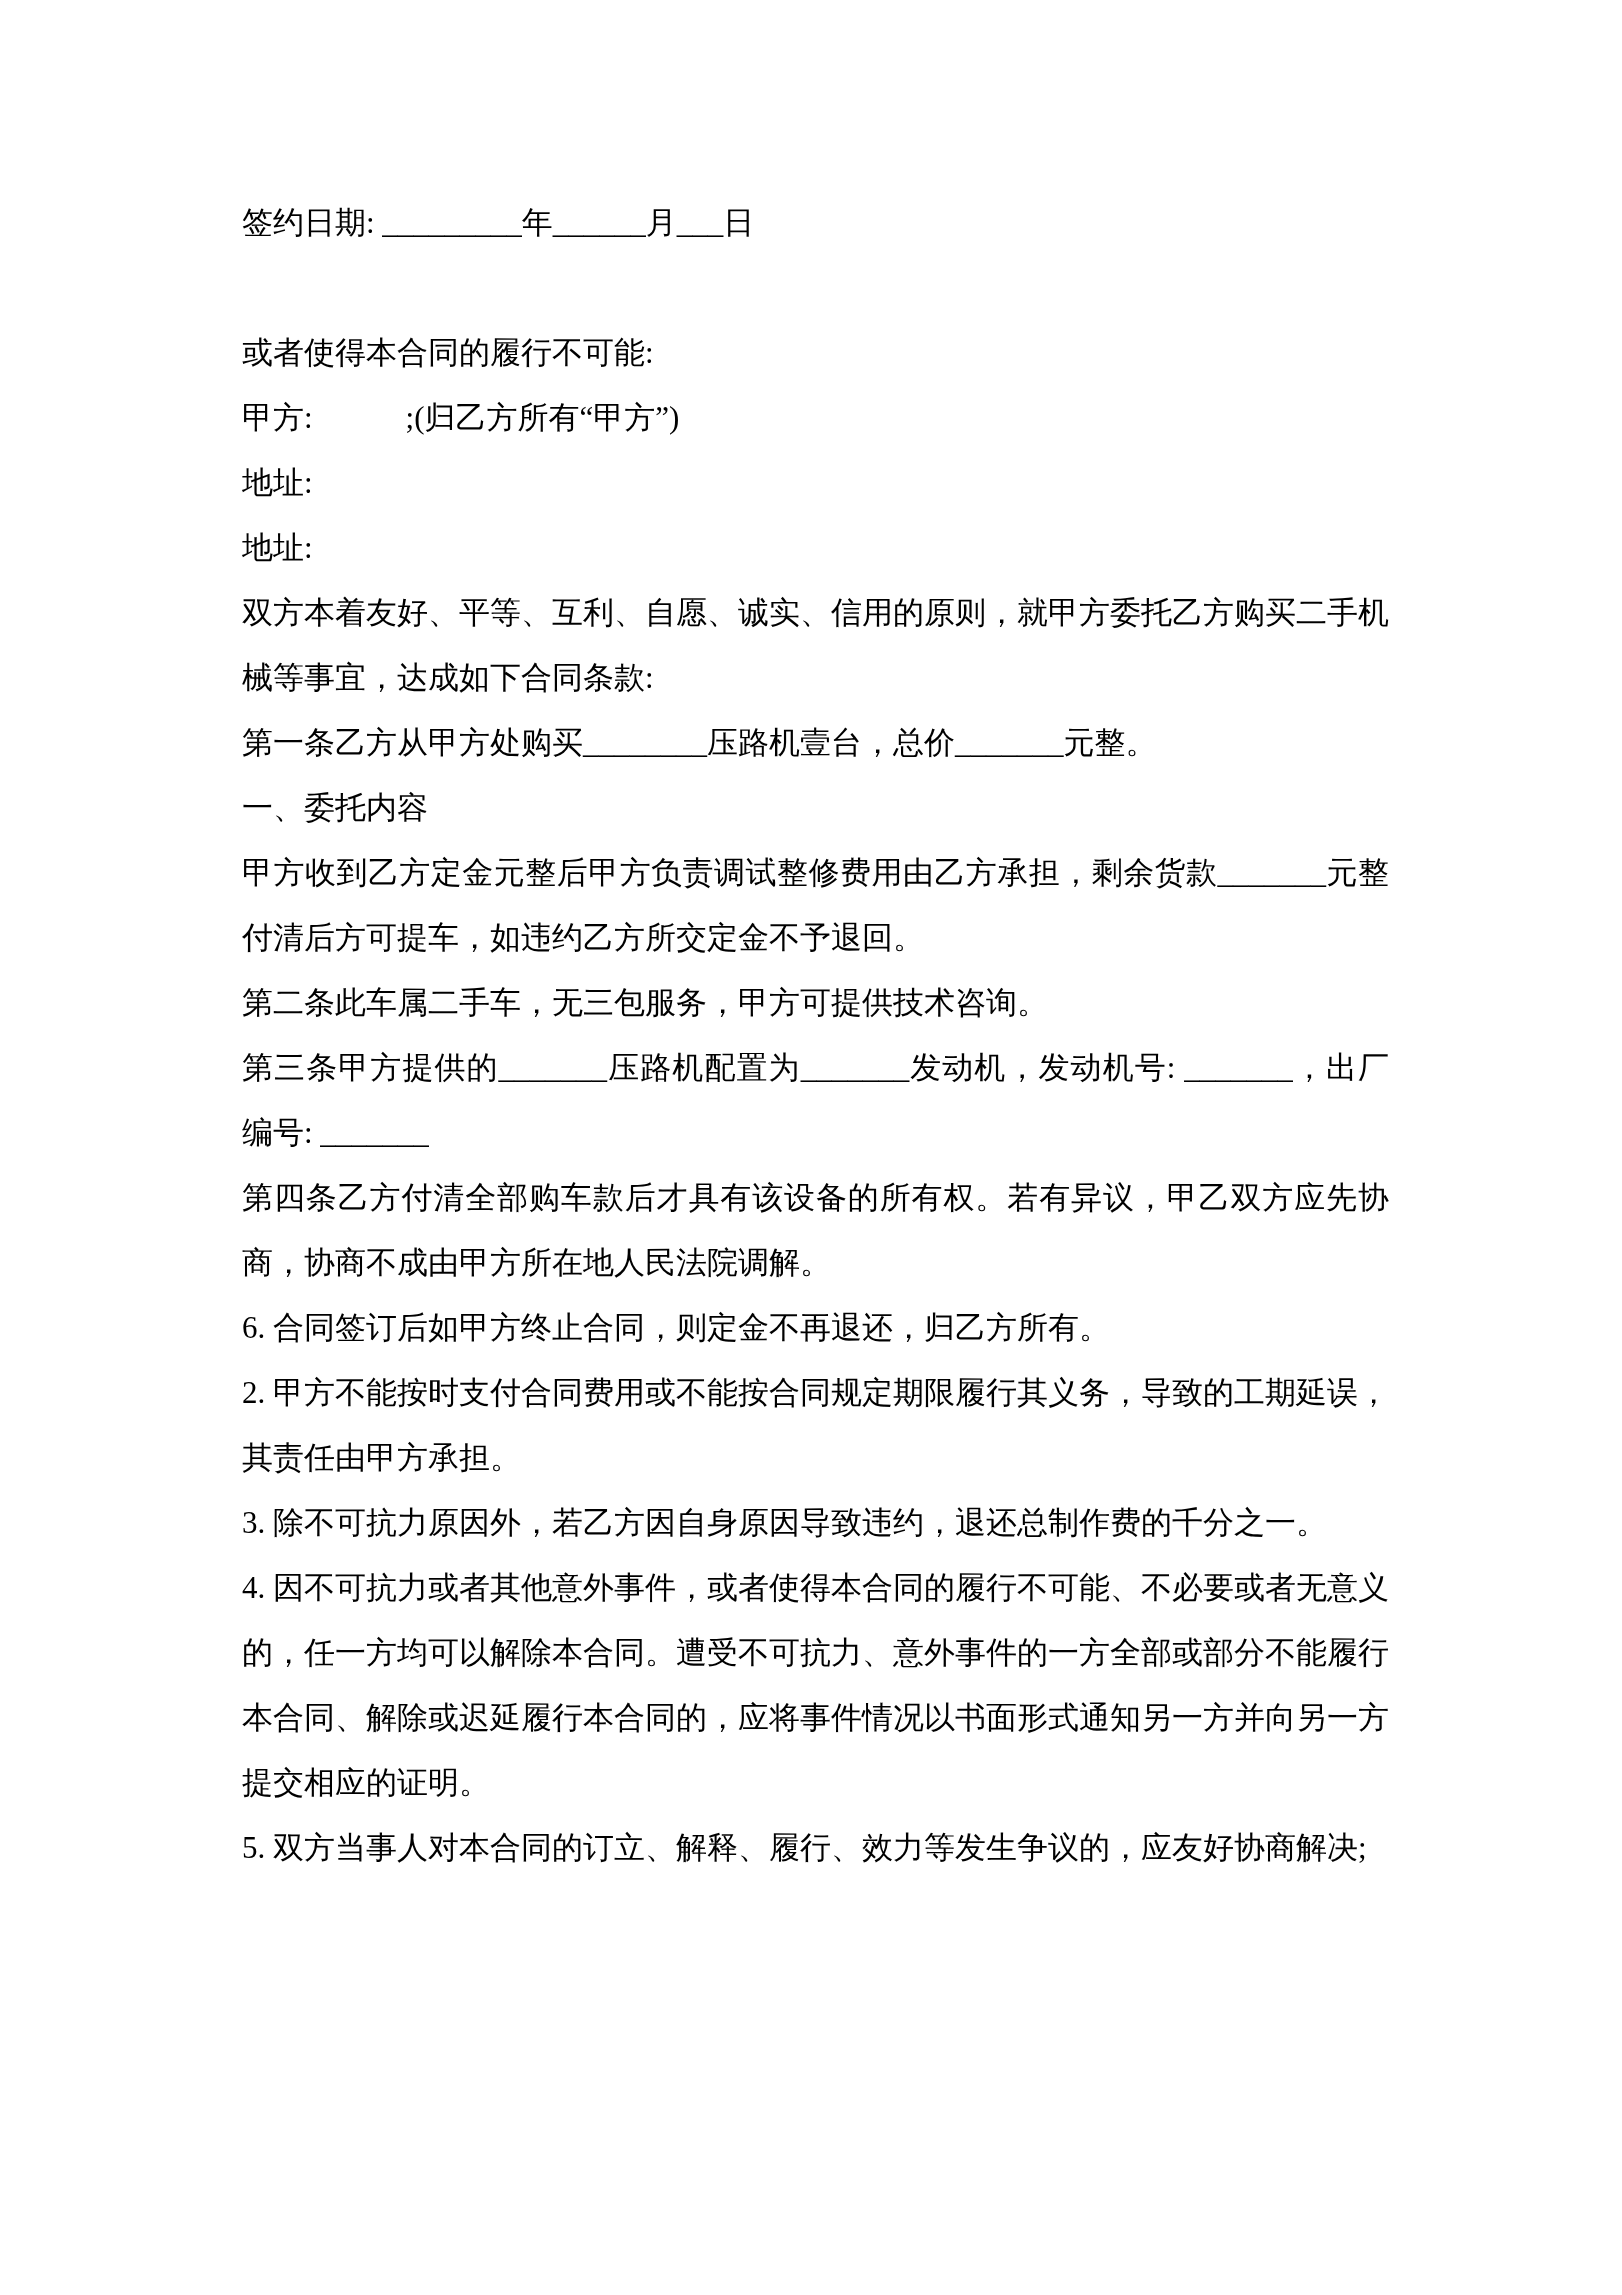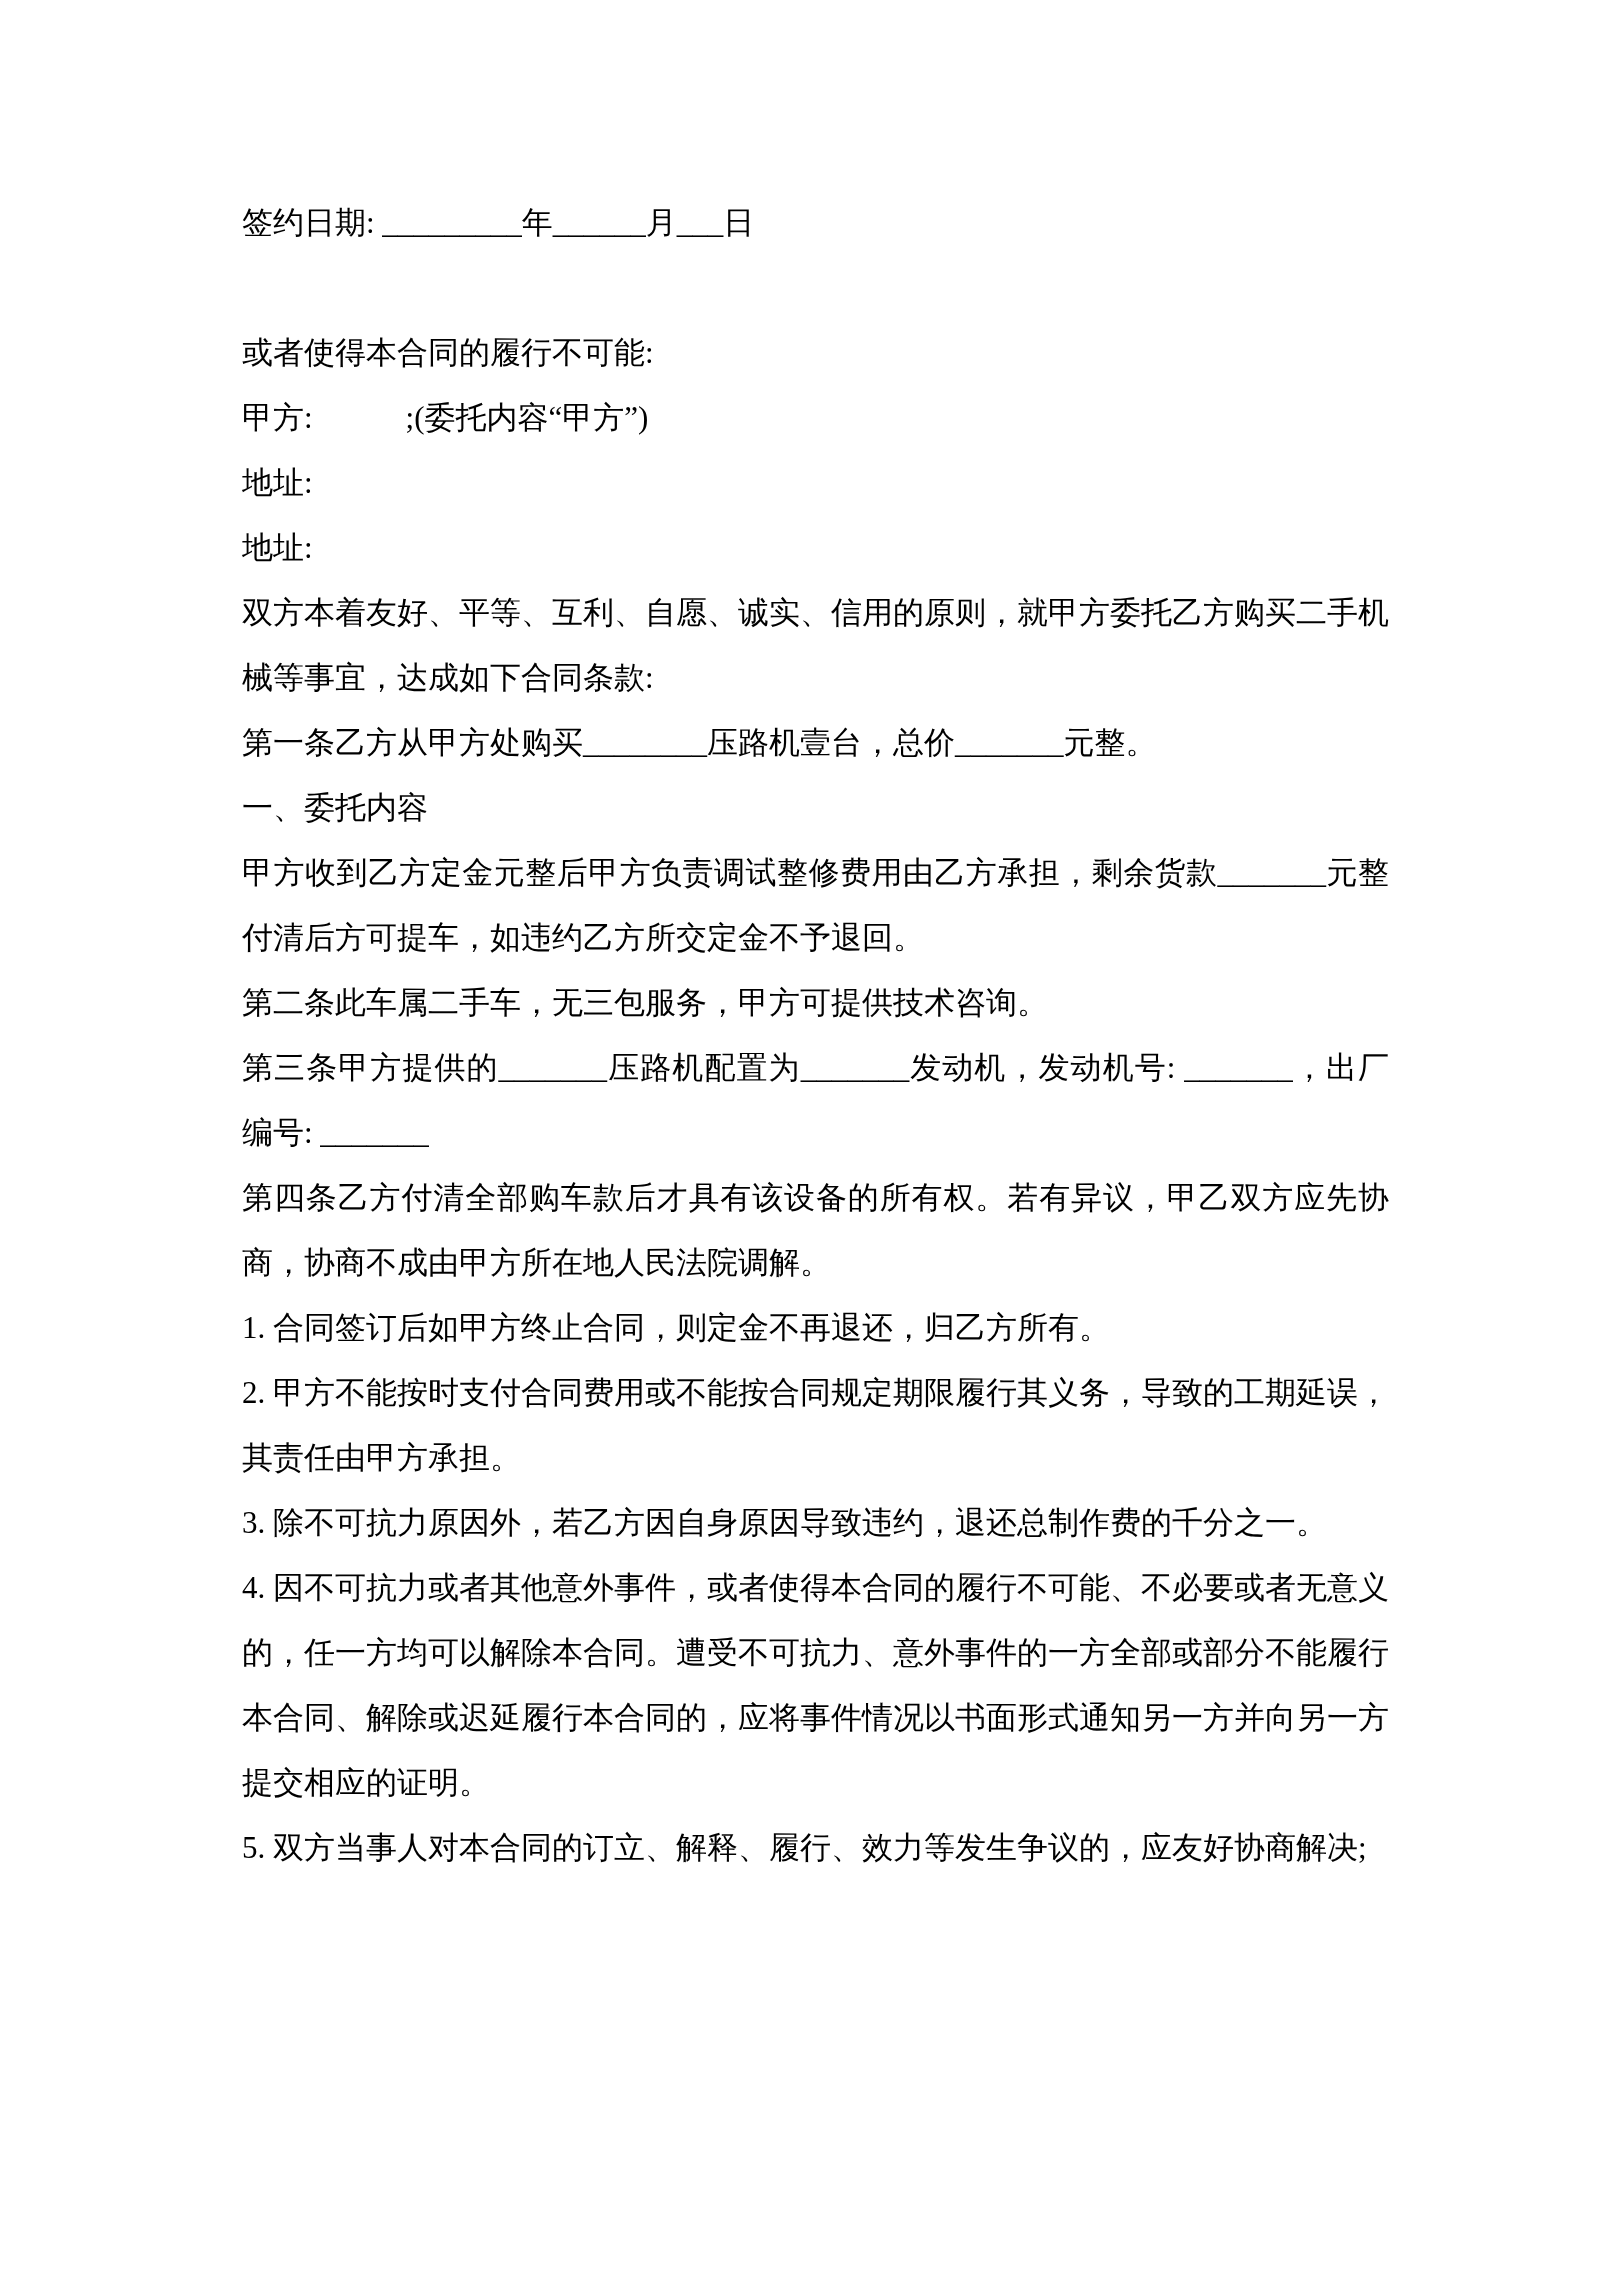--- a/index.html
+++ b/index.html
@@ -32,29 +32,29 @@
     color: #000000;
   }
 </style>
 </head>
 <body>
 
 <div class="page">
   <p class="para">签约日期: _________年______月___日</p>
   <p class="para"></p>
   <p class="para">或者使得本合同的履行不可能:</p>
-  <p class="para">甲方:　　　;(委托内容“甲方”)</p>
+  <p class="para">甲方:　　　;(归乙方所有“甲方”)</p>
   <p class="para">地址:</p>
   <p class="para">地址:</p>
   <p class="para">双方本着友好、平等、互利、自愿、诚实、信用的原则，就甲方委托乙方购买二手机械等事宜，达成如下合同条款:</p>
   <p class="para">第一条乙方从甲方处购买________压路机壹台，总价_______元整。</p>
   <p class="para">一、委托内容</p>
   <p class="para">甲方收到乙方定金元整后甲方负责调试整修费用由乙方承担，剩余货款_______元整付清后方可提车，如违约乙方所交定金不予退回。</p>
   <p class="para">第二条此车属二手车，无三包服务，甲方可提供技术咨询。</p>
   <p class="para">第三条甲方提供的_______压路机配置为_______发动机，发动机号: _______，出厂编号: _______</p>
   <p class="para">第四条乙方付清全部购车款后才具有该设备的所有权。若有异议，甲乙双方应先协商，协商不成由甲方所在地人民法院调解。</p>
-  <p class="para">1. 合同签订后如甲方终止合同，则定金不再退还，归乙方所有。</p>
+  <p class="para">6. 合同签订后如甲方终止合同，则定金不再退还，归乙方所有。</p>
   <p class="para">2. 甲方不能按时支付合同费用或不能按合同规定期限履行其义务，导致的工期延误，其责任由甲方承担。</p>
   <p class="para">3. 除不可抗力原因外，若乙方因自身原因导致违约，退还总制作费的千分之一。</p>
   <p class="para">4. 因不可抗力或者其他意外事件，或者使得本合同的履行不可能、不必要或者无意义的，任一方均可以解除本合同。遭受不可抗力、意外事件的一方全部或部分不能履行本合同、解除或迟延履行本合同的，应将事件情况以书面形式通知另一方并向另一方提交相应的证明。</p>
   <p class="para">5. 双方当事人对本合同的订立、解释、履行、效力等发生争议的，应友好协商解决;</p>
 </div>
 
 
 </body></html>

